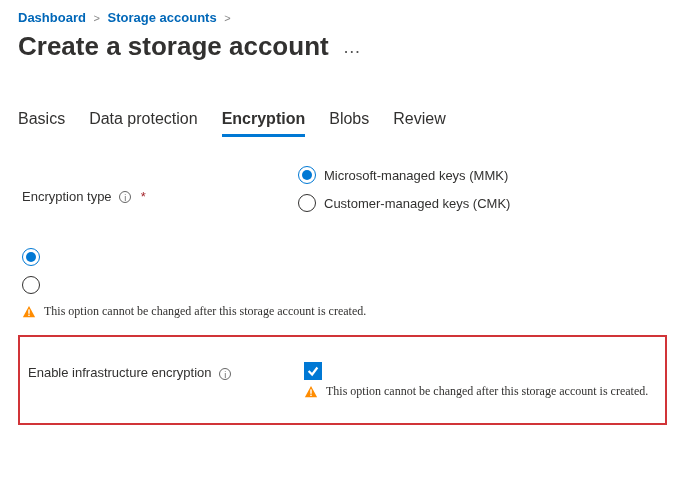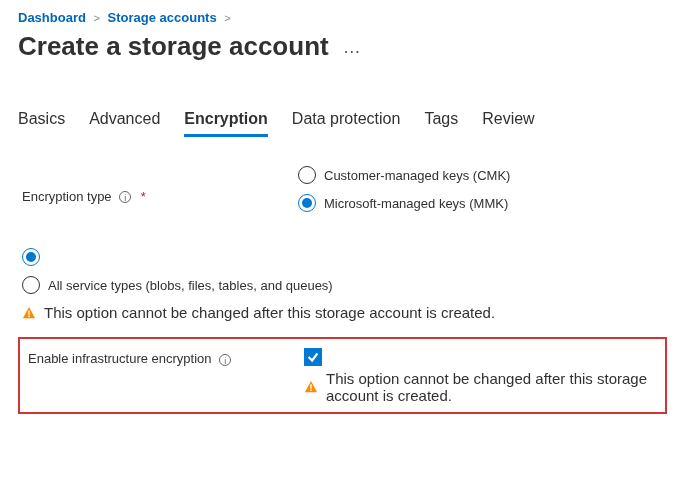--- a/index.html
+++ b/index.html
@@ -38,80 +38,78 @@
   }
   .radio.checked { border-color: #0078d4; }
   .radio.checked::after {
     content: ""; width: 10px; height: 10px; background: #0078d4; border-radius: 50%;
   }
   .checkbox {
     width: 18px; height: 18px; background: #0078d4; display: flex;
     align-items: center; justify-content: center; cursor: pointer;
   }
   .checkbox svg { stroke: #fff; stroke-width: 2.5; fill: none; }
-  .warn-row { display: flex; align-items: center; margin: 2px 0 8px 0; font-size: 15px; }
+  .warn-row { display: flex; align-items: center; margin: 2px 0 8px 0; font-size: 12px; font-family: Liberation Serif, serif; }
   .warn-icon { margin-right: 8px; flex-shrink:0; }
   .warn-icon svg { display:block; }
   .highlight-box {
-    border: 2px solid #d13438; padding: 8px 4px; margin-top: 4px;
+    border: 2px solid #d13438; padding: 24px 4px; margin-top: 4px;
   }
   .section-gap { height: 18px; }
 </style>
 </head>
 <body>
 
 <div class="breadcrumb">
   <a>Dashboard</a>
   <span class="sep">&gt;</span>
   <a>Storage accounts</a>
   <span class="sep">&gt;</span>
 </div>
 
 <div class="title-row">
   <h1>Create a storage account</h1>
   <span class="dots">…</span>
 </div>
 
 <div class="tabs">
   <div class="tab">Basics</div>
-  <div class="tab">Advanced</div>
+  <div class="tab">Data protection</div>
   <div class="tab active">Encryption</div>
-  <div class="tab">Data protection</div>
-  <div class="tab">Tags</div>
+  <div class="tab">Blobs</div>
   <div class="tab">Review</div>
 </div>
 
 <div class="form-row">
   <div class="label-col">
     <span>Encryption type</span>
     <span class="info-icon">i</span>
     <span class="required">*</span>
   </div>
   <div class="value-col">
     <div class="radio-row">
+      <span class="radio checked"></span>
+      <span>Microsoft-managed keys (MMK)</span>
+    </div>
+    <div class="radio-row">
       <span class="radio"></span>
       <span>Customer-managed keys (CMK)</span>
-    </div>
-    <div class="radio-row">
-      <span class="radio checked"></span>
-      <span>Microsoft-managed keys (MMK)</span>
     </div>
   </div>
 </div>
 
 <div class="section-gap"></div>
 
 <div class="form-row">
   <div class="value-col">
     <div class="radio-row">
       <span class="radio checked"></span>
     </div>
     <div class="radio-row">
       <span class="radio"></span>
-      <span>All service types (blobs, files, tables, and queues)</span>
     </div>
     <div class="warn-row">
       <span class="warn-icon">
         <svg width="14" height="14" viewBox="0 0 16 16">
             <path d="M8 1 L15 14 L1 14 Z" fill="#ff8c00"></path>
             <rect x="7.2" y="5" width="1.6" height="5" fill="#fff"></rect>
             <rect x="7.2" y="11" width="1.6" height="1.6" fill="#fff"></rect>
           </svg>
       </span>
       <span>This option cannot be changed after this storage account is created.</span>

